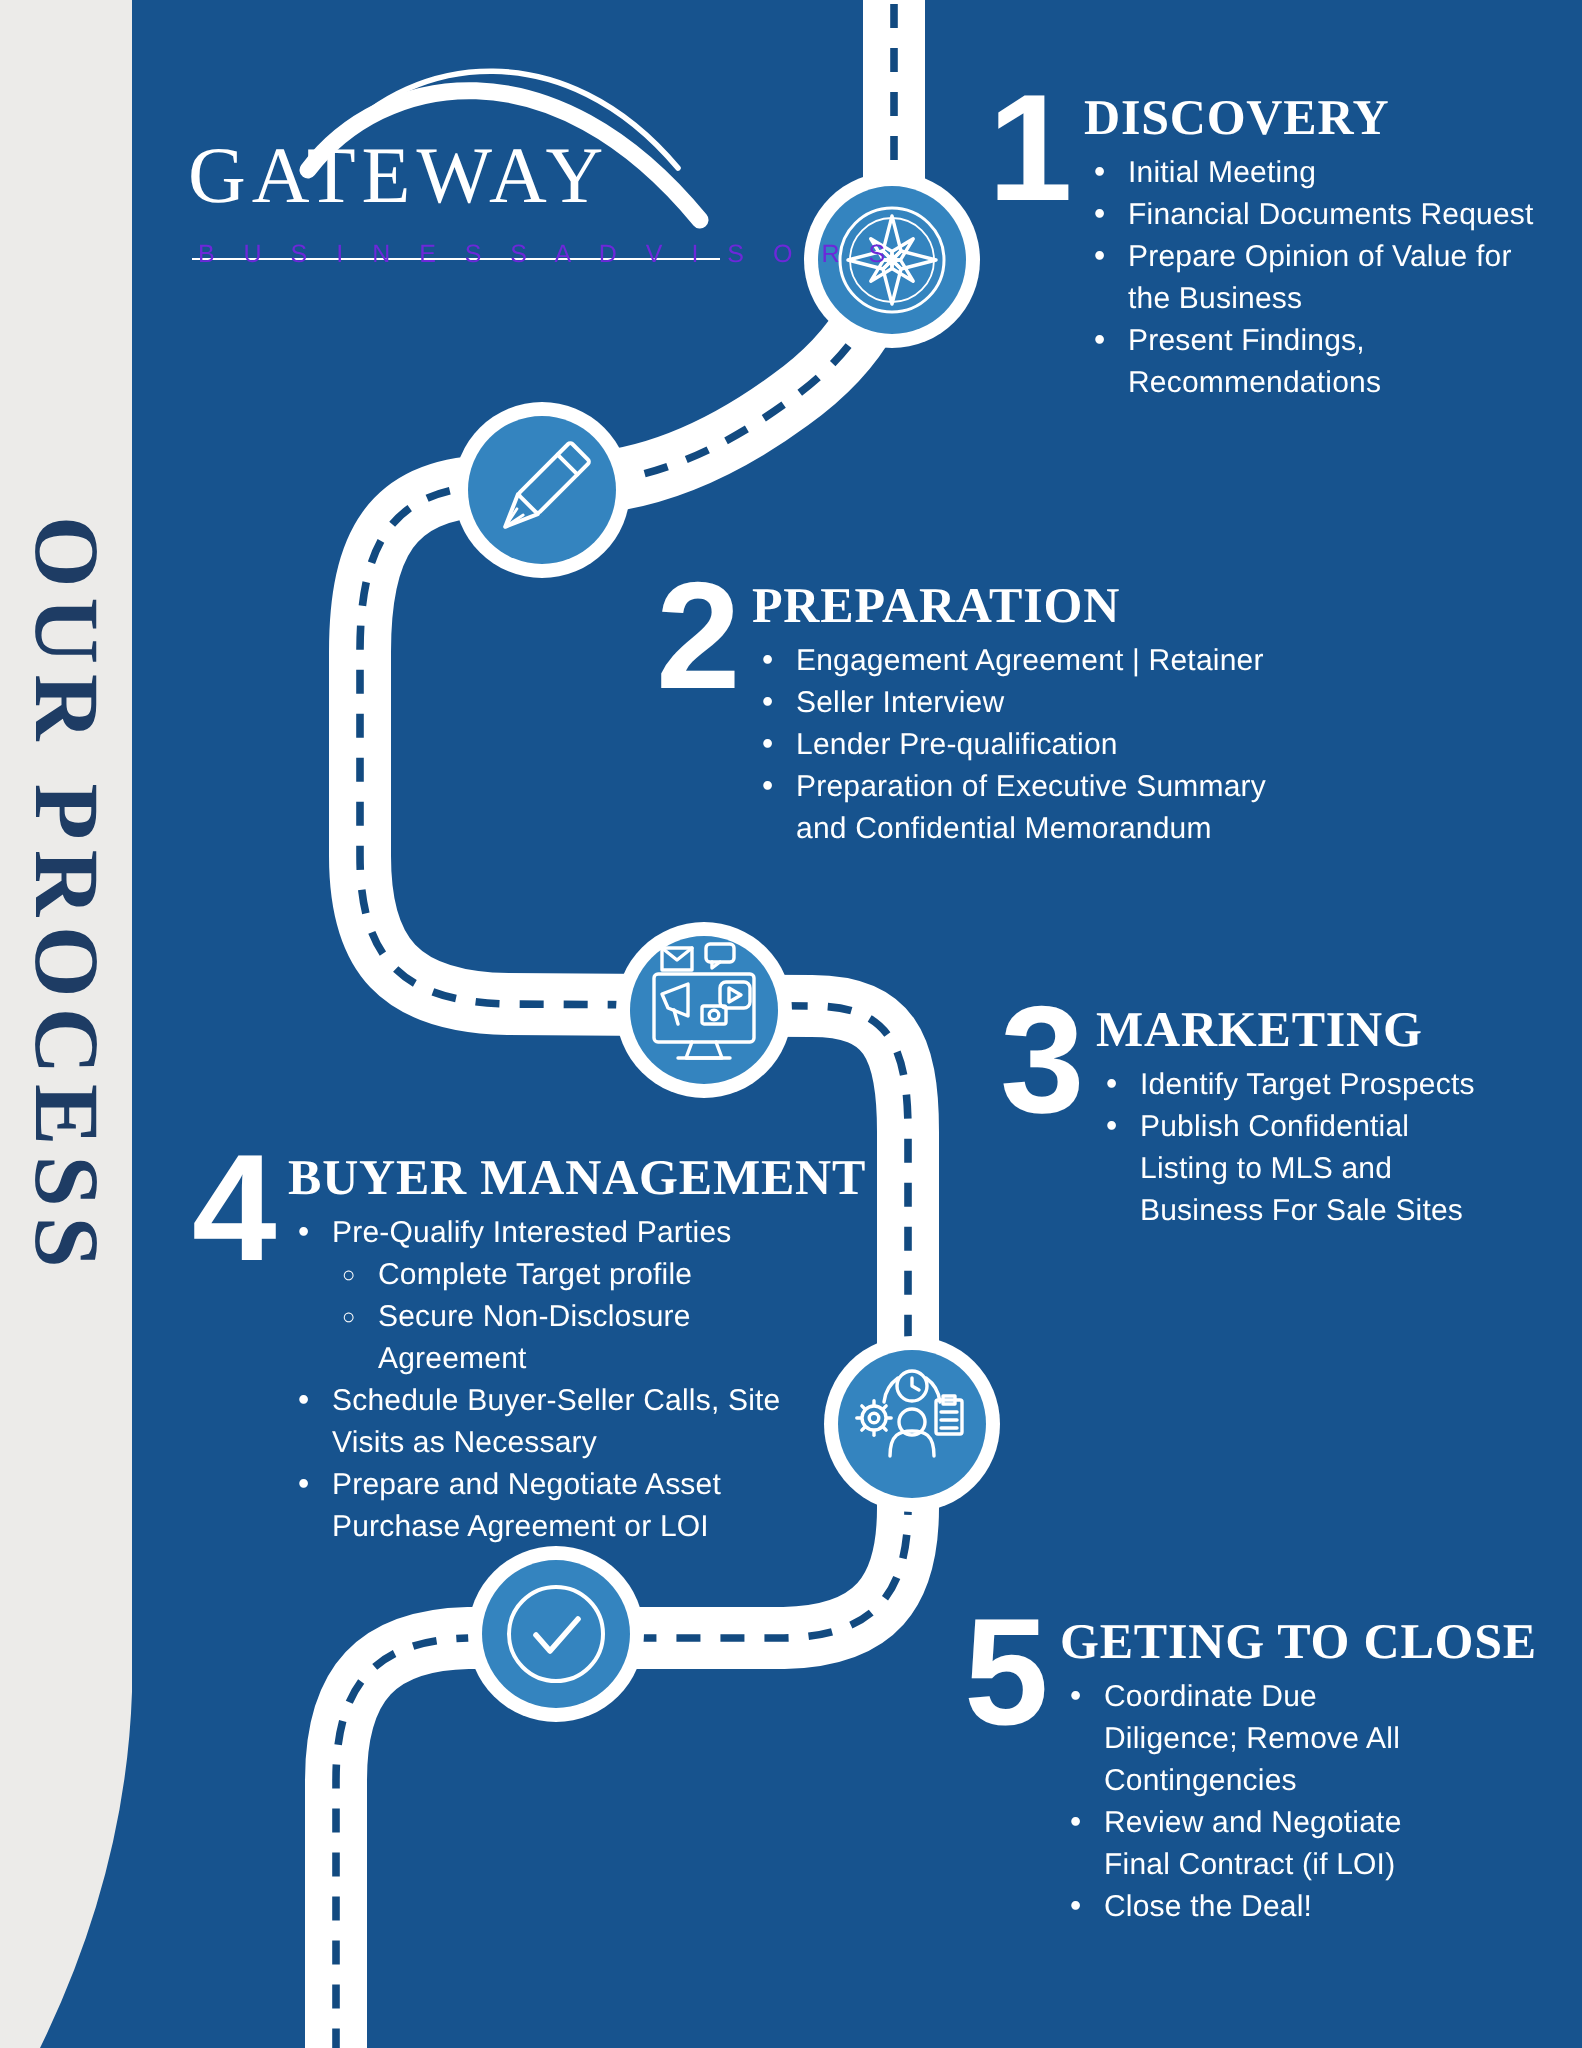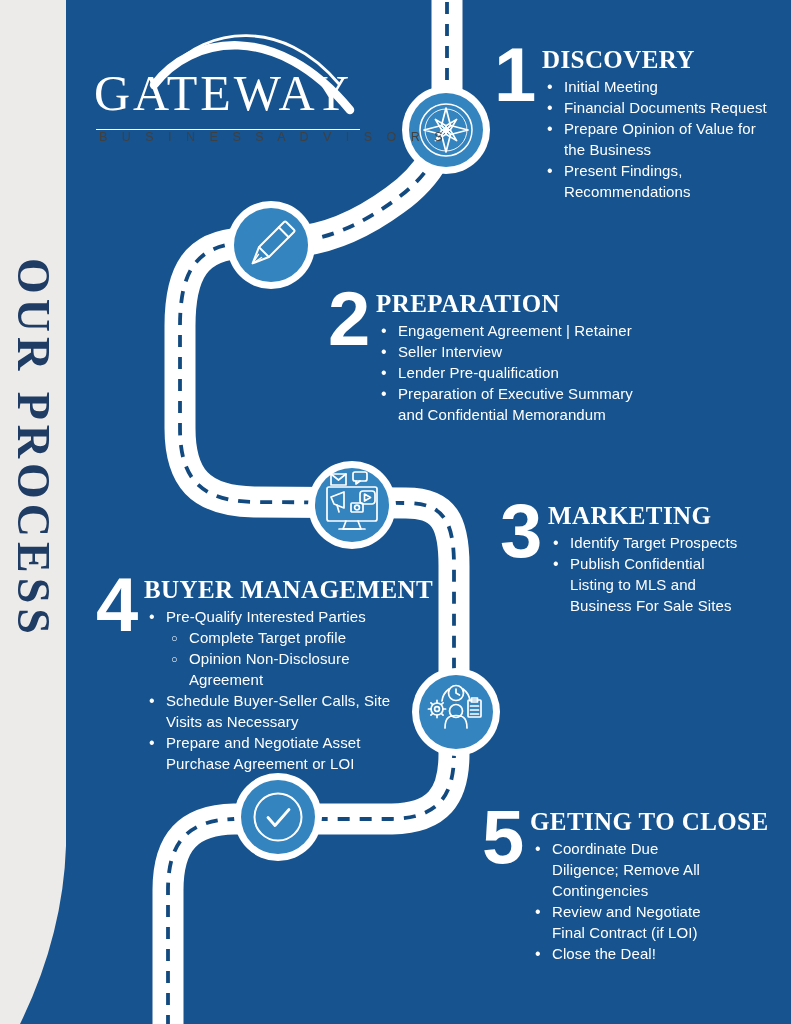--- a/index.html
+++ b/index.html
@@ -20,26 +20,26 @@
     writing-mode:vertical-rl;line-height:66px;
     font-family:"Liberation Serif",serif;font-weight:bold;
     font-size:46px;letter-spacing:5px;color:var(--navy-text,#1e3c64);
   }
 
   
   .logo{position:absolute;left:86px;top:28px;width:304px;height:126px;}
   .logo svg{position:absolute;left:0;top:0;overflow:visible;}
   .logo-word{
     position:absolute;left:8px;top:40px;color:#fff;
-    font-family:"Liberation Serif",serif;font-size:50px;line-height:1;
+    font-family:"Liberation Serif",serif;font-size:40px;line-height:1;
     letter-spacing:3px;font-weight:normal;z-index:2;
   }
   .logo-rule{position:absolute;left:10px;top:101px;width:264px;border-top:1.6px solid #fff;z-index:2;}
   .logo-tag{
-    position:absolute;left:13px;top:102px;color:#404040;
+    position:absolute;left:13px;top:92px;color:#6d28d9;
     font-size:12.5px;letter-spacing:5.5px;z-index:2;white-space:nowrap;
   }
 
   
   .step{position:absolute;display:flex;color:#fff;}
   .num{
     width:48px;flex:0 0 48px;font-size:76px;font-weight:bold;
     line-height:0.92;margin-top:-4px;letter-spacing:-2px;
   }
   .title{
@@ -215,21 +215,21 @@
     </div>
   </section>
 
   <section class="step step-4">
     <div class="num">4</div>
     <div class="body">
       <h2 class="title">BUYER MANAGEMENT</h2>
       <ul class="bullets">
         <li>Pre-Qualify Interested Parties</li>
         <li class="sub">Complete Target profile</li>
-        <li class="sub">Opinion Non-Disclosure Agreement</li>
+        <li class="sub">Secure Non-Disclosure Agreement</li>
         <li>Schedule Buyer-Seller Calls, Site Visits as Necessary</li>
         <li>Prepare and Negotiate Asset Purchase Agreement or LOI</li>
       </ul>
     </div>
   </section>
 
   <section class="step step-5">
     <div class="num">5</div>
     <div class="body">
       <h2 class="title">GETING TO CLOSE</h2>

